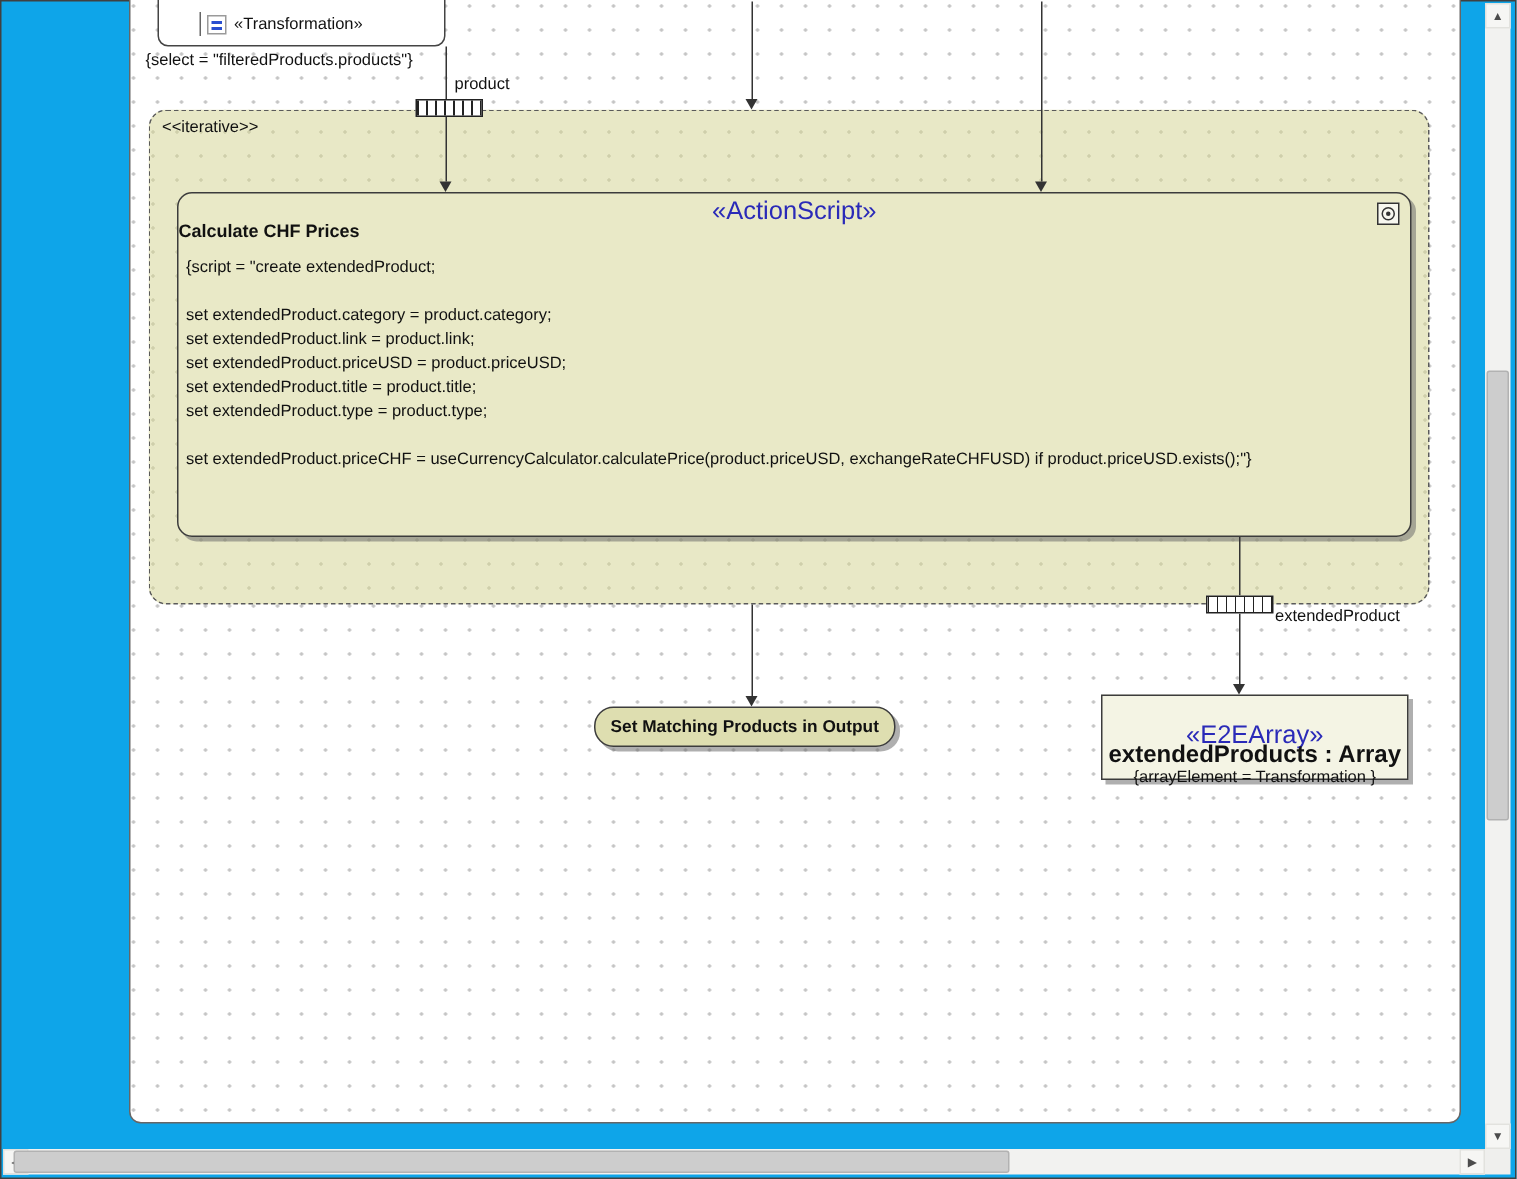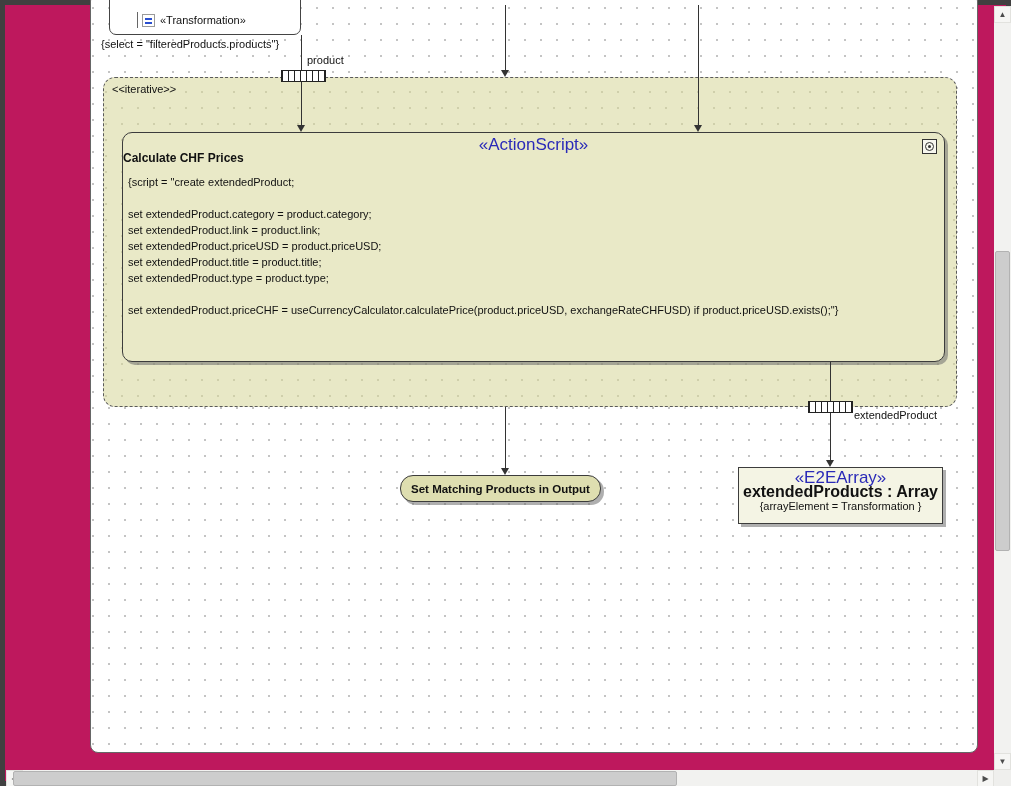--- a/index.html
+++ b/index.html
@@ -1,19 +1,19 @@
 <!DOCTYPE html>
 <html><head>
 <meta charset="utf-8">
 <style>
   html,body{margin:0;padding:0;background:#fff;}
   body{width:1011px;height:786px;position:relative;overflow:hidden;
        font-family:"Liberation Sans","DejaVu Sans",sans-serif;color:#111;}
   *{box-sizing:border-box;}
-  .window{position:absolute;inset:0;border:5px solid #404040;background:#be185d;}
+  .window{position:absolute;inset:0;border:1px solid #404040;background:#0ea5e9;}
 
   
   .frame{position:absolute;left:85px;top:-12px;width:888px;height:760px;
          border:1px solid #666;border-radius:8px;background:#fff;
          background-image:radial-gradient(#c4c4c4 1px,transparent 1.2px);
          background-size:16px 16px;background-position:10px 6px;}
 
   
   .tnode{position:absolute;left:104px;top:-16px;width:192px;height:46px;
          background:#fff;border:1px solid #444;border-radius:7px;z-index:4;}
@@ -54,21 +54,21 @@
   
   .pill{position:absolute;left:395px;top:470px;width:201px;height:27px;background:#dedeb0;
         border:1px solid #3c3c3c;border-radius:13px;z-index:4;
         box-shadow:3px 3px 0 rgba(110,110,110,.55);
         display:flex;align-items:center;justify-content:center;
         font-size:11.5px;font-weight:bold;}
 
   
   .arraynode{position:absolute;left:733px;top:462px;width:205px;height:57px;background:#f4f4e4;
              border:1px solid #3c3c3c;z-index:4;box-shadow:3px 3px 0 rgba(110,110,110,.55);
-             padding-top:3px;text-align:center;}
+             padding-top:19px;text-align:center;}
   .arraynode .title{font-size:16px;font-weight:bold;line-height:15px;}
   .arraynode .tag{font-size:11px;line-height:15px;}
 
   
   .vline{position:absolute;width:0;border-left:1px solid #333;z-index:5;}
   .ah{position:absolute;width:0;height:0;z-index:5;
       border-left:4px solid transparent;border-right:4px solid transparent;
       border-top:7px solid #333;}
 
   

